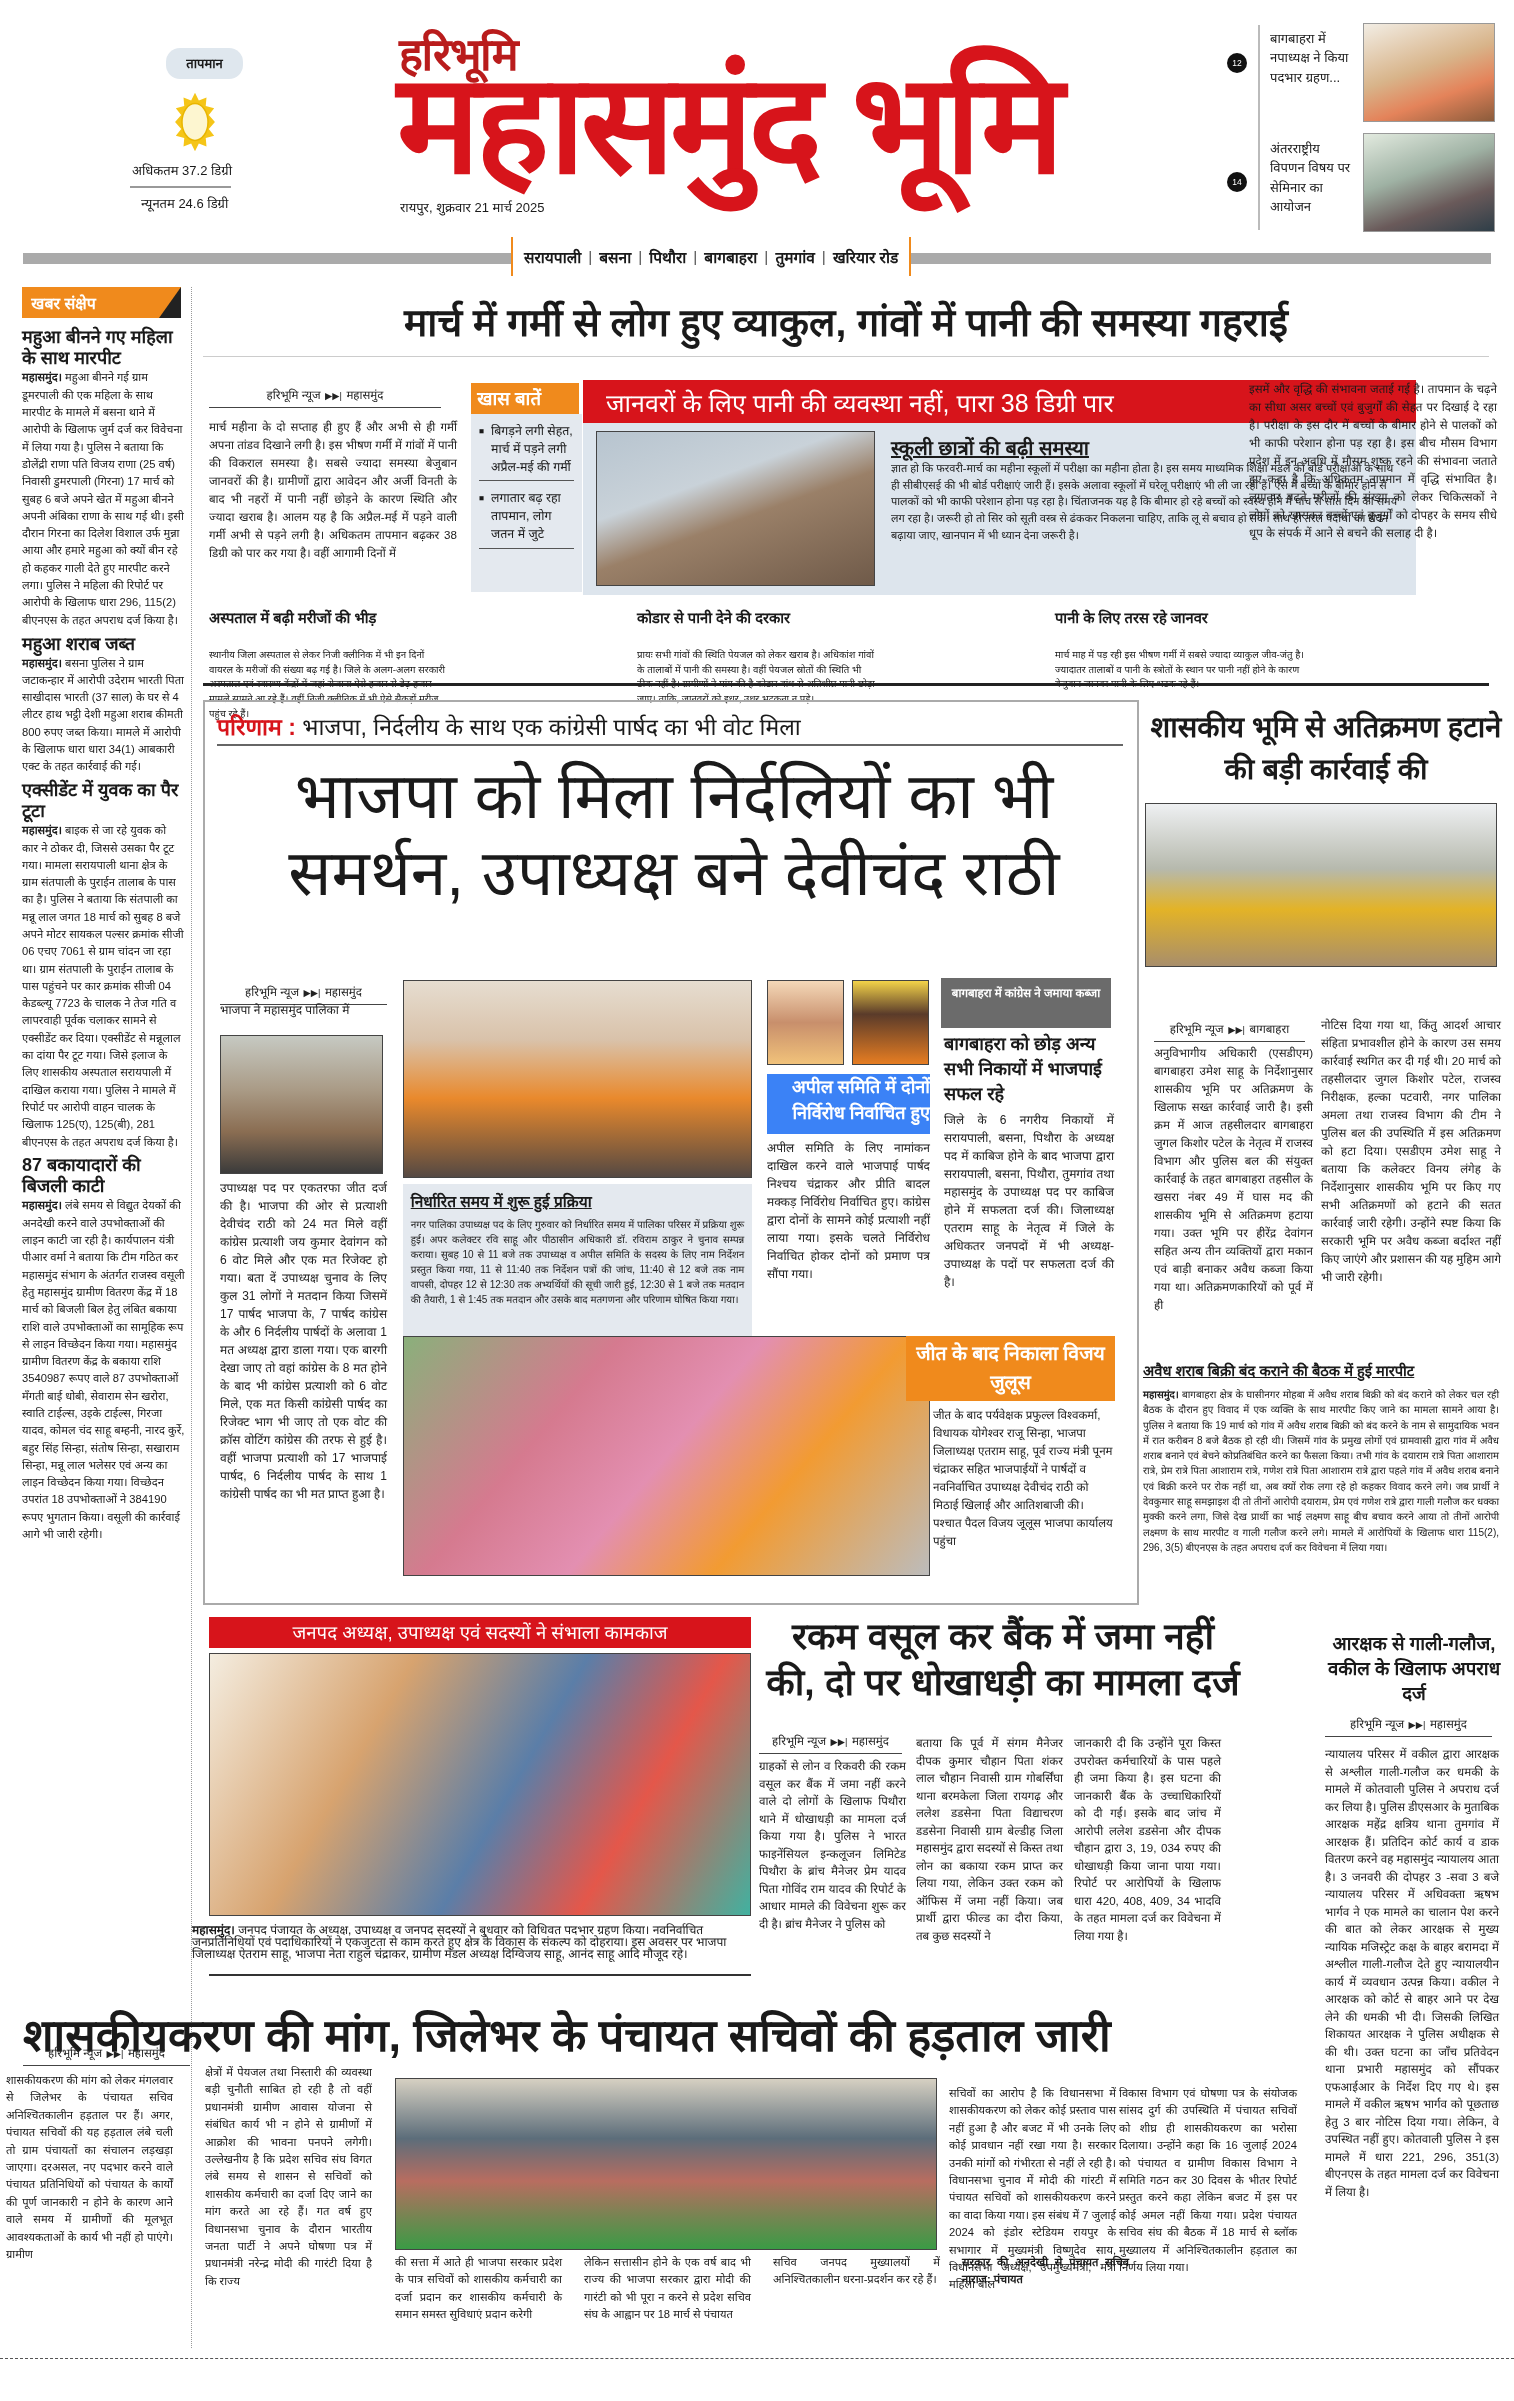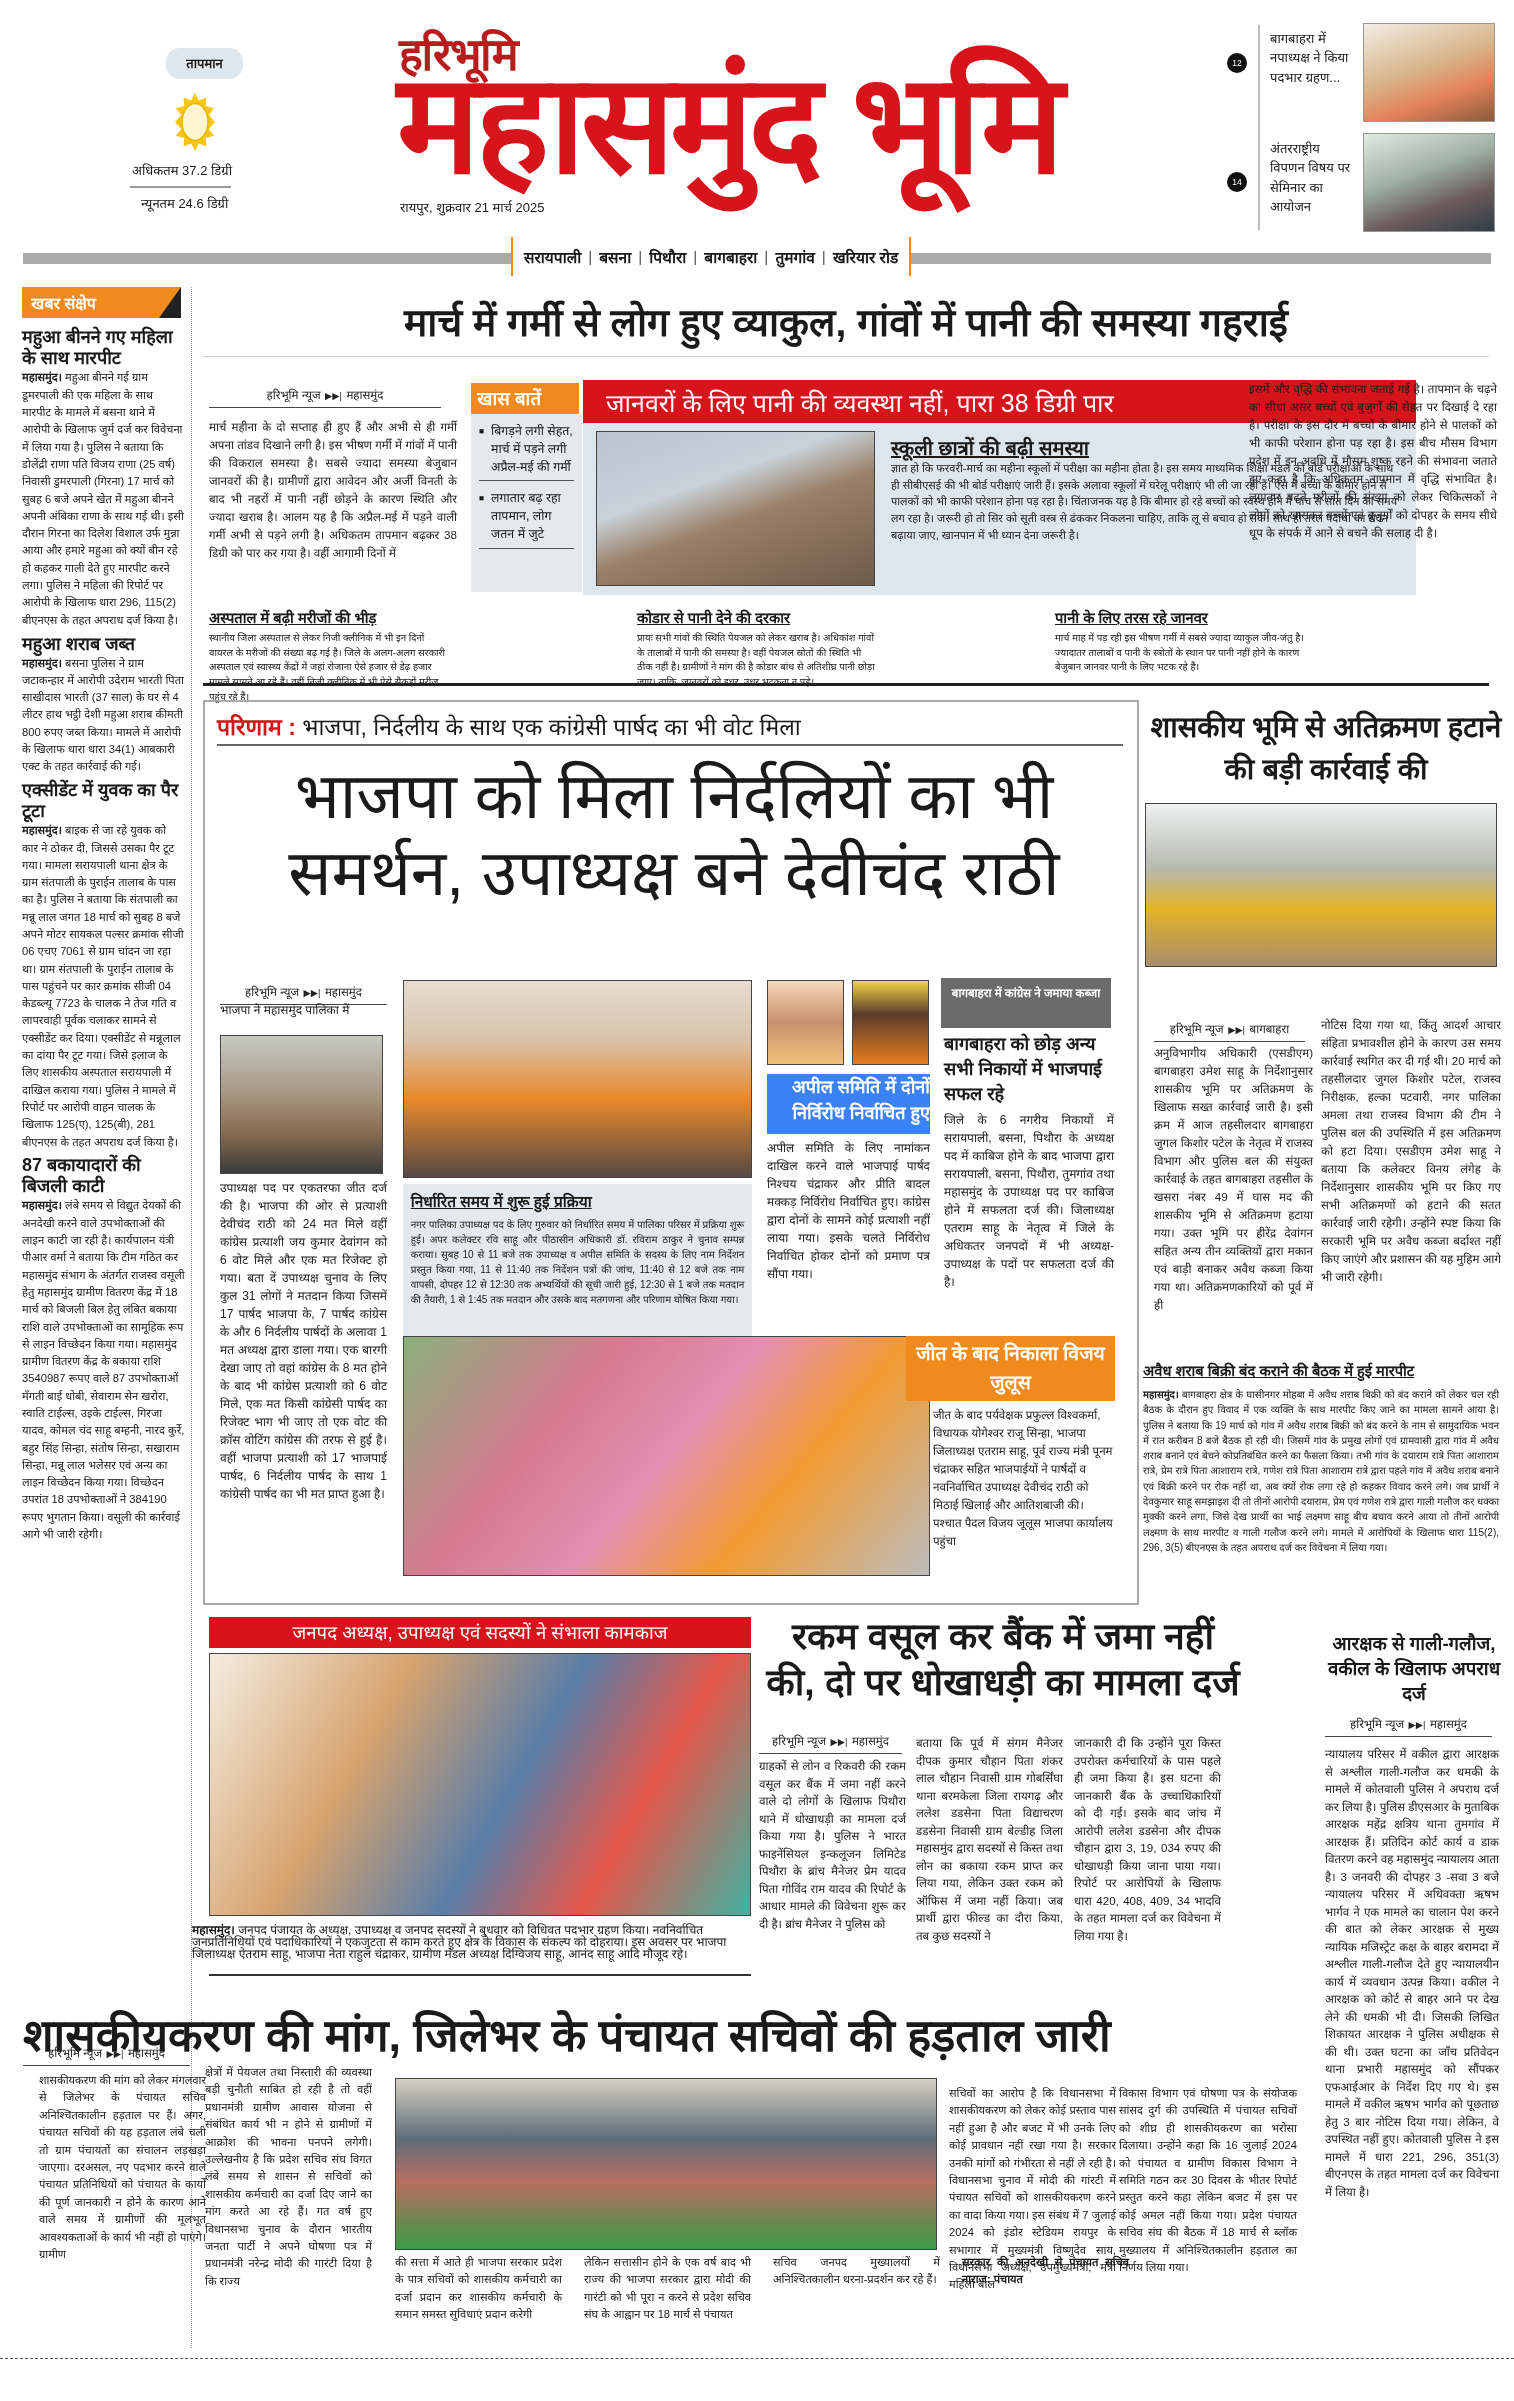--- a/index.html
+++ b/index.html
@@ -45,21 +45,21 @@
 .khas-item:before{content:"■";position:absolute;left:0;top:0;font-size:8.5px}
 #water-bar{left:583px;top:380px;width:833px;height:43px;background:#d7141b;color:#fff;font-size:25px;padding:4.6px 23px;white-space:nowrap}
 #water-box{left:583px;top:423px;width:833px;height:172px;background:#dde5ed}
 #water-photo{left:596px;top:431px;width:279px;height:155px;background:linear-gradient(160deg,#b7c4cf 0%,#c9d2d9 35%,#9a8068 55%,#6f5a49 100%)}
 #school-head{left:891px;top:434px;font-size:20px;font-weight:bold;text-decoration:underline;white-space:nowrap}
 #school-body{left:891px;top:460px;width:511px;font-size:11px;line-height:16.7px}
 #lead-col1-byline{left:209px;top:387px;width:232px}
 #lead-col1{left:209px;top:418px;width:248px;font-size:11.6px;line-height:18px;text-align:justify}
 #lead-col4{left:1249px;top:380px;width:248px;font-size:11.6px;line-height:18px;text-align:justify}
 .sub3{top:607px;width:240px}
-.sub3 h4{font-size:14.7px;text-decoration:underline;margin-bottom:4px;white-space:nowrap}
+.sub3 h4{font-size:14.7px;margin-bottom:21px;white-space:nowrap}
 .sub3 p{font-size:9.7px;line-height:14.7px}
 #sub-rule{left:203px;top:683px;width:1286px;height:3.1px;background:#222}
 
 #parinam-box{left:203px;top:700px;width:936px;height:905px;border:2.3px solid #aaa}
 #parinam-line{left:217px;top:710px;font-size:23px;white-space:nowrap}
 #parinam-rule{left:217px;top:744px;width:906px;height:1.5px;background:#666}
 #main-head{left:217px;top:758px;width:914px;font-size:64px;font-weight:normal;line-height:77px;text-align:center}
 #p-byline{left:220px;top:984px;width:167px}
 #p-col1a{left:220px;top:1001px;width:167px}
 #p-img-small{left:220px;top:1035px;width:163px;height:139px;background:linear-gradient(180deg,#c6c9c2 0%,#a99a85 40%,#8a6d52 70%,#3b3b3b 100%)}
@@ -95,21 +95,21 @@
 #rakam-byline{left:759px;top:1733px;width:143px}
 #rakam-c1{left:759px;top:1757px;width:147px;font-size:11.6px;line-height:17.5px;text-align:justify}
 #rakam-c2{left:916px;top:1734px;width:147px;font-size:11.6px;line-height:17.5px;text-align:justify}
 #rakam-c3{left:1074px;top:1734px;width:147px;font-size:11.6px;line-height:17.5px;text-align:justify}
 #arakshak-head{left:1317px;top:1631px;width:194px;font-size:18.6px;font-weight:bold;line-height:25px;text-align:center}
 #arakshak-byline{left:1325px;top:1716px;width:167px}
 #arakshak-body{left:1325px;top:1745px;width:174px;font-size:11.6px;line-height:17.5px;text-align:justify}
 
 #bot-head{left:23px;top:2003px;width:1085px;font-size:45px;font-weight:bold;white-space:nowrap}
 #bot-byline{left:23px;top:2045px;width:167px}
-#bot-c1{left:39px;top:2072px;width:167px;font-size:11.2px;line-height:17.4px;text-align:justify}
+#bot-c1{left:6px;top:2072px;width:167px;font-size:11.2px;line-height:17.4px;text-align:justify}
 #bot-c2{left:205px;top:2064px;width:167px;font-size:11.2px;line-height:17.4px;text-align:justify}
 #bot-photo{left:395px;top:2078px;width:542px;height:172px;background:linear-gradient(180deg,#d6d0c2 0%,#5c6d7a 35%,#b86d60 60%,#3a9b45 100%)}
 #bot-c3{left:949px;top:2085px;width:167px;font-size:11.2px;line-height:17.4px;text-align:justify}
 #bot-c4{left:1119px;top:2085px;width:178px;font-size:11.2px;line-height:17.4px;text-align:justify}
 #bot-row{left:395px;top:2254px;width:914px;display:flex;gap:22px}
 #bot-row div{width:167px;font-size:11.2px;line-height:17.4px;text-align:justify}
 #footer-rule{left:0;top:2358px;width:1514px;border-top:1.5px dashed #555}
 </style>
 </head>
 <body>

